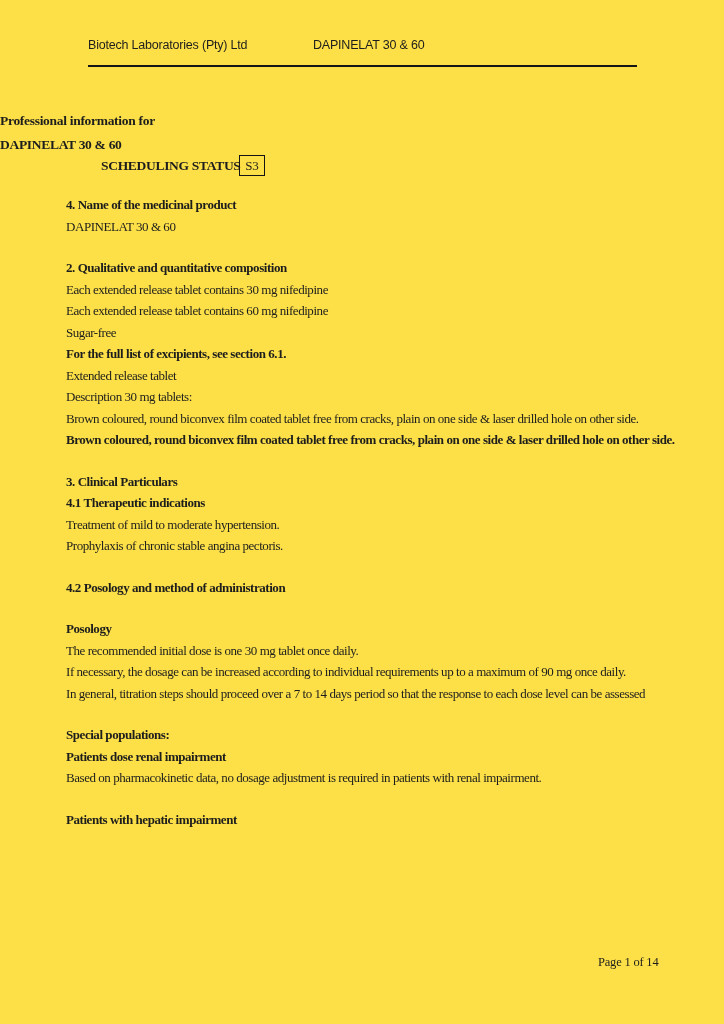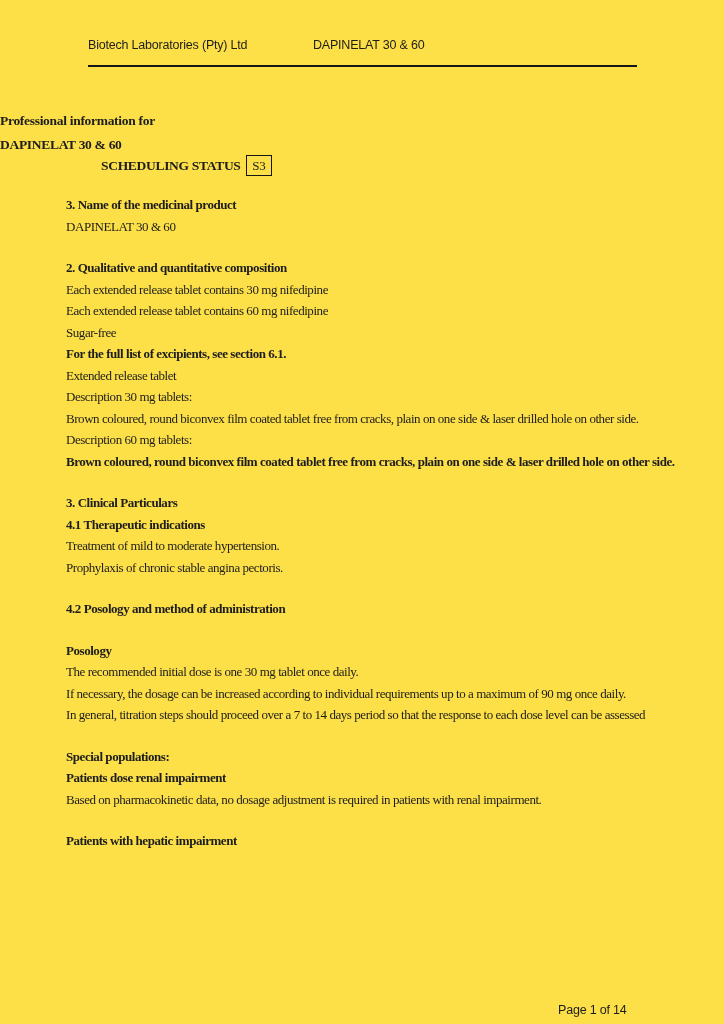--- a/index.html
+++ b/index.html
@@ -40,66 +40,64 @@
     position:absolute;left:66px;top:158px;
     font-weight:bold;font-size:13.5px;letter-spacing:-0.3px;margin-left:35px;
   }
   .sched-box{
     position:absolute;left:239px;top:155px;
     min-width:16px;height:18px;
     border:1.5px solid #151515;
     padding:1px 4px 0 4px;
     font-size:13px;line-height:18px;
     text-align:center;
-    margin-left:7px;
   }
   
   .content{
     position:absolute;left:66px;top:194px;
     font-size:13px;line-height:21.5px;
     letter-spacing:-0.45px;
     white-space:nowrap;
   }
   .ln{min-height:21.5px;}
   .ln.b{font-weight:bold;}
   .ln.gap{margin-top:20px;}
   
   .footer{
-    position:absolute;left:558px;top:955px;
-    font-family:Liberation Sans, sans-serif;
-    font-size:12.5px;letter-spacing:-0.2px;margin-top:48px;
+    position:absolute;left:598px;top:955px;
+    font-family:Liberation Serif, serif;
+    font-size:12.5px;letter-spacing:-0.2px;
   }
 </style>
 </head>
 <body>
 
 <div class="page">
 
   <div class="hdr-company">Biotech Laboratories (Pty) Ltd</div>
   <div class="hdr-product">DAPINELAT 30 &amp; 60</div>
   <div class="hdr-rule"></div>
 
   <div class="title-line title-1">Professional information for</div>
   <div class="title-line title-2">DAPINELAT 30 &amp; 60</div>
 
   <div class="sched-label">SCHEDULING STATUS</div>
   <div class="sched-box">S3</div>
 
   <div class="content">
-    <div class="ln b">3. Name of the medicinal product</div>
+    <div class="ln b">4. Name of the medicinal product</div>
     <div class="ln">DAPINELAT 30 &amp; 60</div>
     <div class="ln b gap">2. Qualitative and quantitative composition</div>
     <div class="ln">Each extended release tablet contains 30 mg nifedipine</div>
     <div class="ln">Each extended release tablet contains 60 mg nifedipine</div>
     <div class="ln">Sugar-free</div>
     <div class="ln b">For the full list of excipients, see section 6.1.</div>
     <div class="ln">Extended release tablet</div>
     <div class="ln">Description 30 mg tablets:</div>
     <div class="ln">Brown coloured, round biconvex film coated tablet free from cracks, plain on one side &amp; laser drilled hole on other side.</div>
-    <div class="ln">Description 60 mg tablets:</div>
     <div class="ln b">Brown coloured, round biconvex film coated tablet free from cracks, plain on one side &amp; laser drilled hole on other side.</div>
     <div class="ln b gap">3. Clinical Particulars</div>
     <div class="ln b">4.1 Therapeutic indications</div>
     <div class="ln">Treatment of mild to moderate hypertension.</div>
     <div class="ln">Prophylaxis of chronic stable angina pectoris.</div>
     <div class="ln b gap">4.2 Posology and method of administration</div>
     <div class="ln b gap">Posology</div>
     <div class="ln">The recommended initial dose is one 30 mg tablet once daily.</div>
     <div class="ln">If necessary, the dosage can be increased according to individual requirements up to a maximum of 90 mg once daily.</div>
     <div class="ln">In general, titration steps should proceed over a 7 to 14 days period so that the response to each dose level can be assessed</div>

